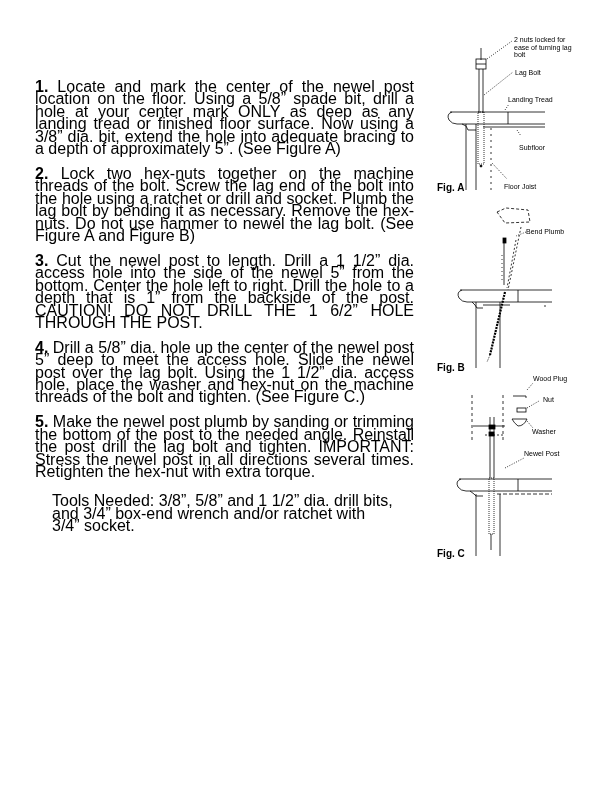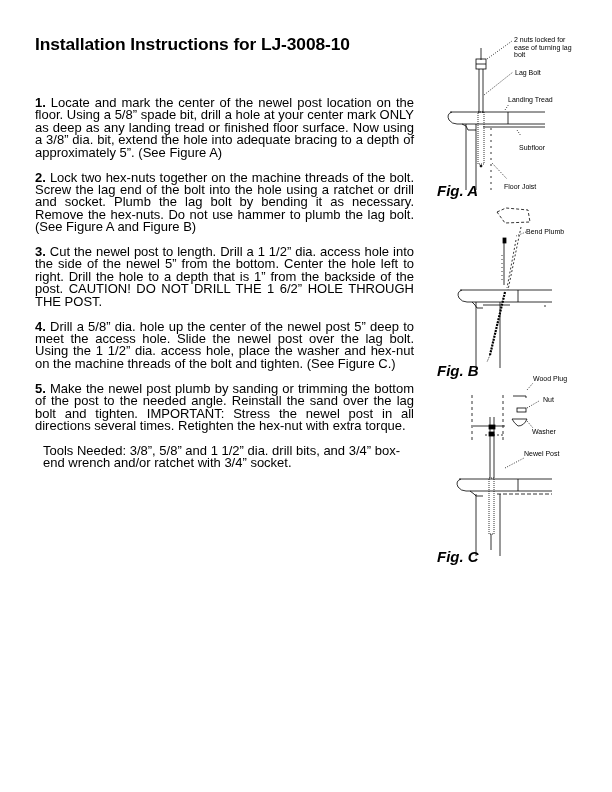--- a/index.html
+++ b/index.html
@@ -1,40 +1,39 @@
 <!DOCTYPE html>
 <html><head>
 <meta charset="utf-8">
 <style>
   html, body { margin: 0; padding: 0; background: #ffffff; }
   body { width: 612px; height: 792px; position: relative; overflow: hidden;
          font-family: "Liberation Sans", sans-serif; color: #000; }
   .title { position: absolute; left: 35px; top: 34px; width: 400px;
            font-weight: bold; font-size: 17.4px; line-height: 20px; letter-spacing: -0.1px; }
-  .steps { position: absolute; left: 35px; top: 97px; width: 379px; font-size: 13px; line-height: 12.4px; }
+  .steps { position: absolute; left: 35px; top: 81px; width: 379px; font-size: 16px; line-height: 12.4px; }
   .step { text-align: justify; margin: 0 0 12.5px 0; }
   .step .num { font-weight: bold; }
-  .tools { text-align: left; margin: 8px; }
-  .fig-label { position: absolute; font-weight: bold; font-size: 15px; font-style: italic; }
+  .tools { text-align: left; margin: 17px; }
+  .fig-label { position: absolute; font-weight: bold; font-size: 10px; }
   .callout { position: absolute; font-size: 7px; line-height: 7.5px; }
   svg.figs { position: absolute; left: 0; top: 0; }
 </style>
 </head>
 <body>
 
 <div class="title">
-  <div>Installation Instructions for LJ-3008-10</div>
 </div>
 
 <div class="steps">
   <p class="step"><span class="num">1.</span><span> Locate and mark the center of the newel post location on the floor. Using a 5/8” spade bit, drill a hole at your center mark ONLY as deep as any landing tread or finished floor surface. Now using a 3/8” dia. bit, extend the hole into adequate bracing to a depth of approximately 5”. (See Figure A)</span></p>
-  <p class="step"><span class="num">2.</span><span> Lock two hex-nuts together on the machine threads of the bolt. Screw the lag end of the bolt into the hole using a ratchet or drill and socket. Plumb the lag bolt by bending it as necessary. Remove the hex-nuts. Do not use hammer to plumb the lag bolt. (See Figure A and Figure B)</span></p>
+  <p class="step"><span class="num">2.</span><span> Lock two hex-nuts together on the machine threads of the bolt. Screw the lag end of the bolt into the hole using a ratchet or drill and socket. Plumb the lag bolt by bending it as necessary. Remove the hex-nuts. Do not use hammer to newel the lag bolt. (See Figure A and Figure B)</span></p>
   <p class="step"><span class="num">3.</span><span> Cut the newel post to length. Drill a 1 1/2” dia. access hole into the side of the newel 5” from the bottom. Center the hole left to right. Drill the hole to a depth that is 1” from the backside of the post. CAUTION! DO NOT DRILL THE 1 6/2” HOLE THROUGH THE POST.</span></p>
   <p class="step"><span class="num">4.</span><span> Drill a 5/8” dia. hole up the center of the newel post 5” deep to meet the access hole. Slide the newel post over the lag bolt. Using the 1 1/2” dia. access hole, place the washer and hex-nut on the machine threads of the bolt and tighten. (See Figure C.)</span></p>
-  <p class="step"><span class="num">5.</span><span> Make the newel post plumb by sanding or trimming the bottom of the post to the needed angle. Reinstall the sand over the lag bolt and tighten. IMPORTANT: Stress the newel post in all directions several times. Retighten the hex-nut with extra torque.</span></p>
+  <p class="step"><span class="num">5.</span><span> Make the newel post plumb by sanding or trimming the bottom of the post to the needed angle. Reinstall the post drill the lag bolt and tighten. IMPORTANT: Stress the newel post in all directions several times. Retighten the hex-nut with extra torque.</span></p>
   <p class="tools">Tools Needed: 3/8”, 5/8” and 1 1/2” dia. drill bits, and 3/4” box-end wrench and/or ratchet with 3/4” socket.</p>
 </div>
 
 <svg class="figs" width="612" height="792" viewBox="0 0 612 792" fill="none" stroke="#000" stroke-width="0.8">
 
   <g>
 
     <line x1="481" y1="48" x2="481" y2="60"></line>
 
     <rect x="476" y="59" width="10" height="10"></rect>

